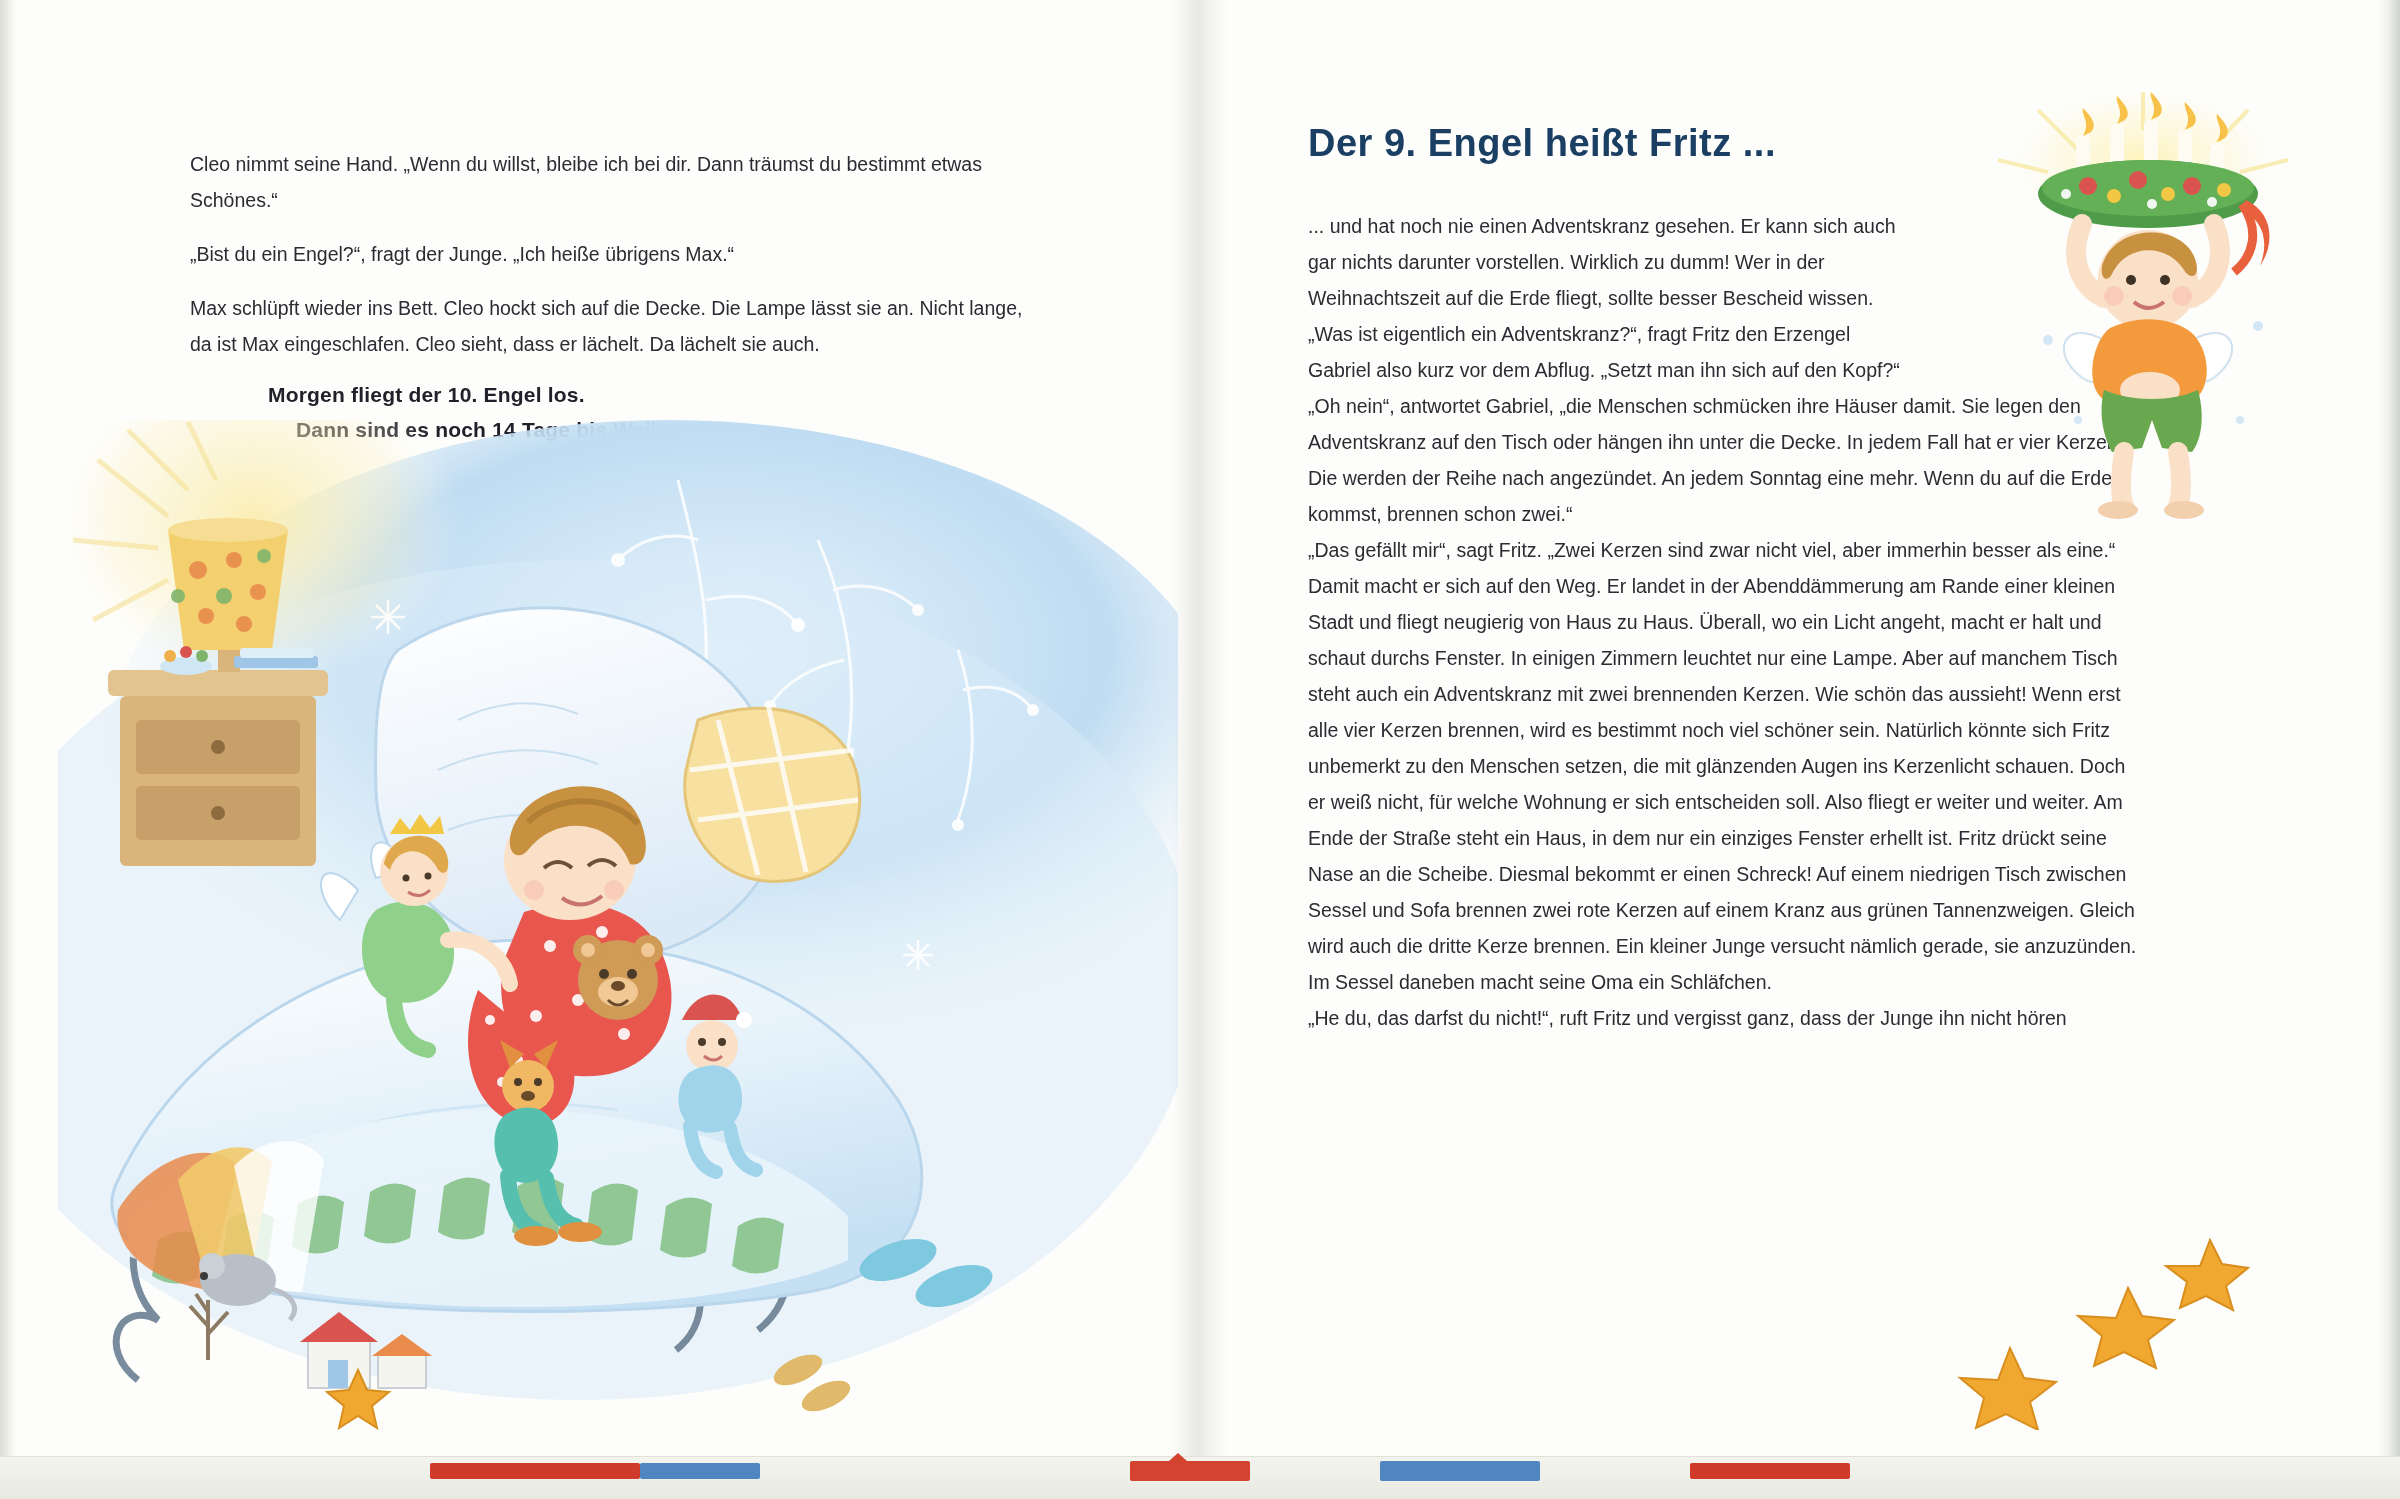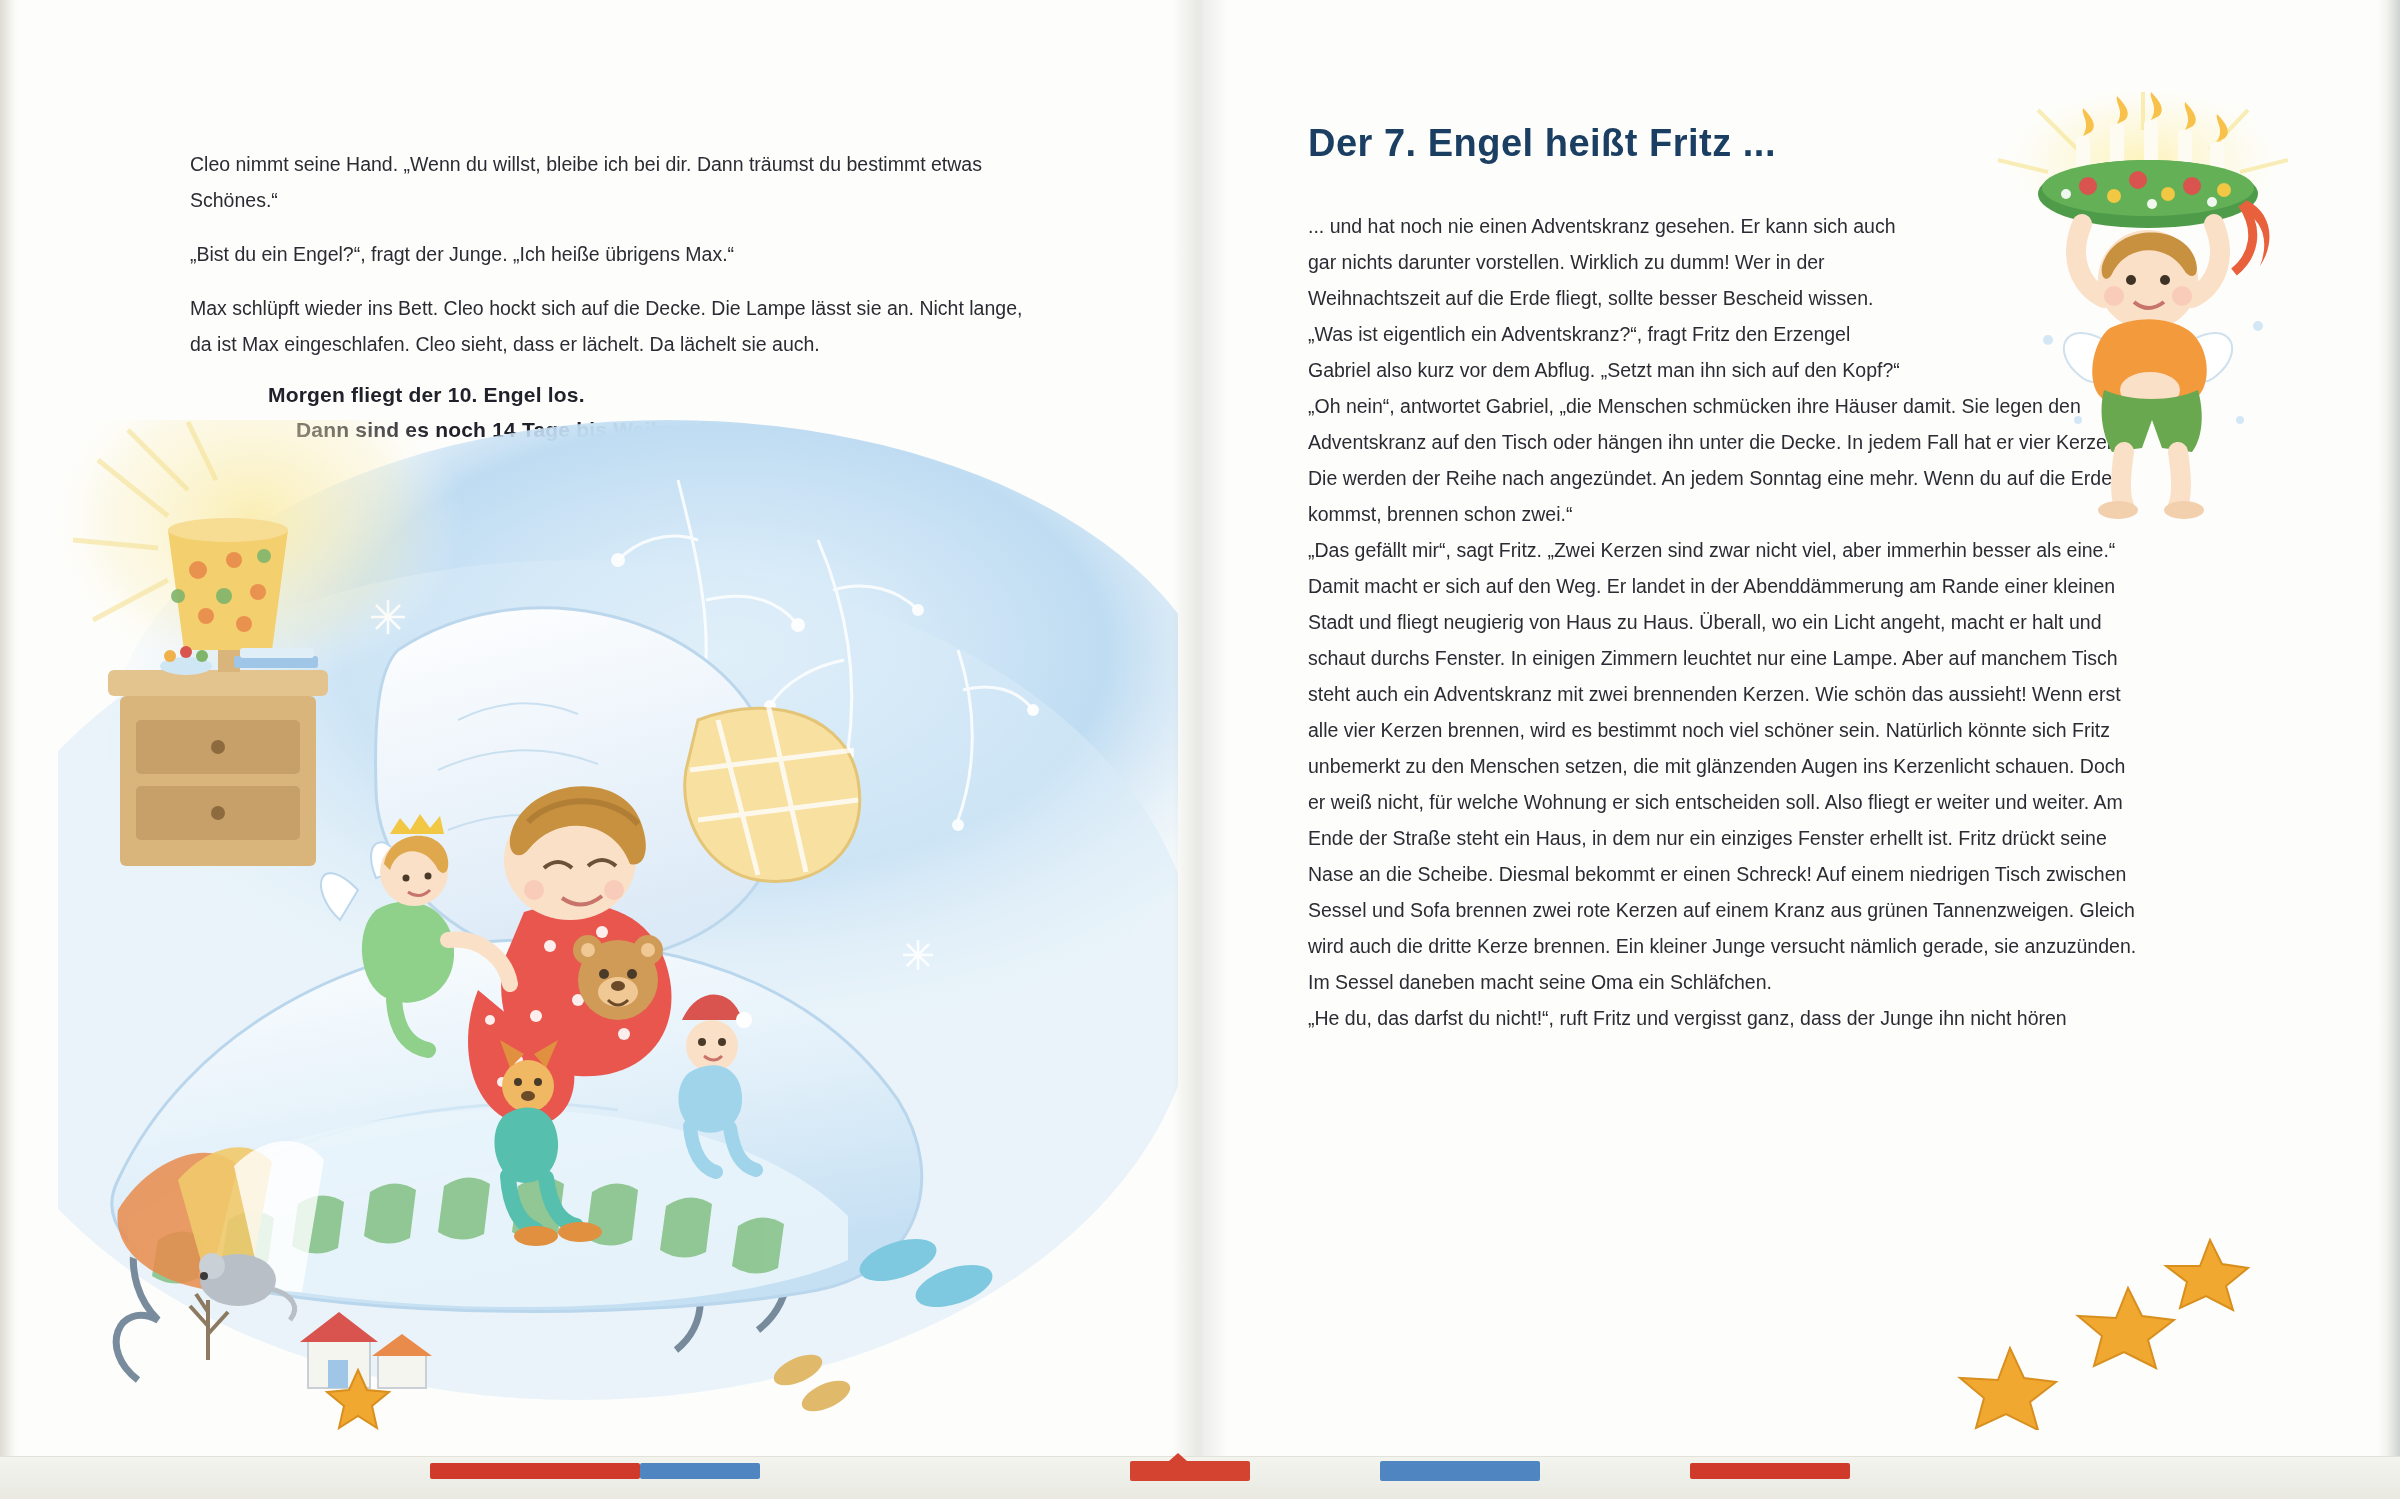--- a/index.html
+++ b/index.html
@@ -474,21 +474,21 @@
 
         <g transform="translate(300,980)">
           <path d="M0 -30 L9 -10 L31 -8 L14 6 L19 28 L0 16 L-19 28 L-14 6 L-31 -8 L-9 -10 Z" fill="#f0a830" stroke="#d88f1e" stroke-width="2"></path>
         </g>
       </svg>
     </div>
   </div>
 
   <div class="page-right">
 
-    <div class="heading-right">Der 7. Engel heißt Fritz ...</div>
+    <div class="heading-right">Der 9. Engel heißt Fritz ...</div>
 
     <div class="text-block-right">
       <p class="narrow">... und hat noch nie einen Adventskranz gesehen. Er kann sich auch gar nichts darunter vorstellen. Wirklich zu dumm! Wer in der Weihnachtszeit auf die Erde fliegt, sollte besser Bescheid wissen.</p>
       <p class="narrow">„Was ist eigentlich ein Adventskranz?“, fragt Fritz den Erzengel Gabriel also kurz vor dem Abflug. „Setzt man ihn sich auf den Kopf?“</p>
       <p>„Oh nein“, antwortet Gabriel, „die Menschen schmücken ihre Häuser damit. Sie legen den Adventskranz auf den Tisch oder hängen ihn unter die Decke. In jedem Fall hat er vier Kerzen. Die werden der Reihe nach angezündet. An jedem Sonntag eine mehr. Wenn du auf die Erde kommst, brennen schon zwei.“</p>
       <p>„Das gefällt mir“, sagt Fritz. „Zwei Kerzen sind zwar nicht viel, aber immerhin besser als eine.“</p>
       <p>Damit macht er sich auf den Weg. Er landet in der Abenddämmerung am Rande einer kleinen Stadt und fliegt neugierig von Haus zu Haus. Überall, wo ein Licht angeht, macht er halt und schaut durchs Fenster. In einigen Zimmern leuchtet nur eine Lampe. Aber auf manchem Tisch steht auch ein Adventskranz mit zwei brennenden Kerzen. Wie schön das aussieht! Wenn erst alle vier Kerzen brennen, wird es bestimmt noch viel schöner sein. Natürlich könnte sich Fritz unbemerkt zu den Menschen setzen, die mit glänzenden Augen ins Kerzenlicht schauen. Doch er weiß nicht, für welche Wohnung er sich entscheiden soll. Also fliegt er weiter und weiter. Am Ende der Straße steht ein Haus, in dem nur ein einziges Fenster erhellt ist. Fritz drückt seine Nase an die Scheibe. Diesmal bekommt er einen Schreck! Auf einem niedrigen Tisch zwischen Sessel und Sofa brennen zwei rote Kerzen auf einem Kranz aus grünen Tannenzweigen. Gleich wird auch die dritte Kerze brennen. Ein kleiner Junge versucht nämlich gerade, sie anzuzünden. Im Sessel daneben macht seine Oma ein Schläfchen.</p>
       <p>„He du, das darfst du nicht!“, ruft Fritz und vergisst ganz, dass der Junge ihn nicht hören</p>
     </div>
 

